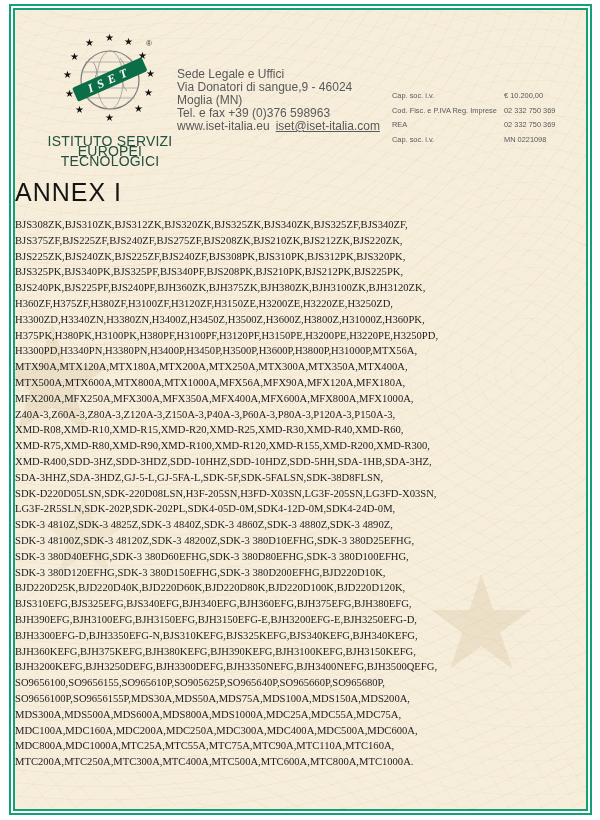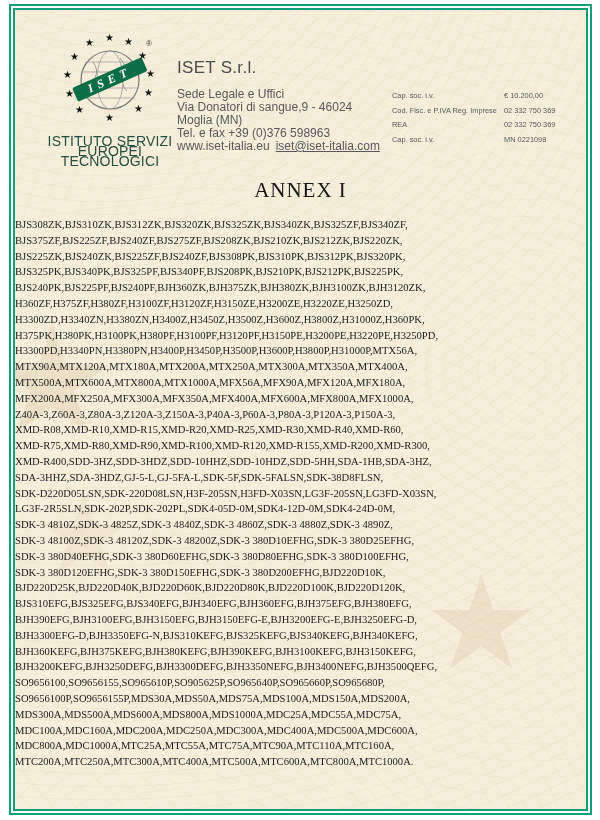--- a/index.html
+++ b/index.html
@@ -23,22 +23,22 @@
   .company-name{font-size:17px;color:#4c4c4e;letter-spacing:.3px;}
   .addr{margin-top:10px;font-size:12px;color:#59595b;line-height:13px;}
   .addr .links{white-space:nowrap;}
   .email-link{text-decoration:underline;color:#59595b;margin-left:6px;}
   .registry-block{position:absolute;left:352px;top:82px;width:218px;font-size:7.4px;color:#59595b;margin-left:25px;}
   .reg-row{display:flex;margin-bottom:7px;line-height:7.6px;}
   .reg-label{width:112px;}
   .reg-value{flex:1;}
 
   
-  .annex-title{position:absolute;left:0;right:0;top:168px;text-align:center;
-    font-family:Liberation Serif, serif;font-size:21px;color:#151515;letter-spacing:1px;}
+  .annex-title{position:absolute;left:0;right:0;top:168px;
+    font-family:Liberation Sans, sans-serif;font-size:25px;color:#151515;letter-spacing:1px;}
   .model-list{position:absolute;left:0;right:0;top:207px;
     font-family:"Liberation Serif",serif;font-size:10.6px;color:#1c1c1e;}
   .model-list div{white-space:nowrap;line-height:15.8px;}
 
   
   .logo-svg{display:block;margin:0 auto;}
 </style>
 </head>
 <body>
 
@@ -80,21 +80,20 @@
             <text x="47" y="89">★</text>
           </g>
         </svg>
         <div class="org-name">
           <div>ISTITUTO SERVIZI</div>
           <div>EUROPEI TECNOLOGICI</div>
         </div>
       </div>
 
       <div class="company-block">
-        <div class="company-name">ISET S.r.l.</div>
         <div class="addr">
           <div>Sede Legale e Uffici</div>
           <div>Via Donatori di sangue,9 - 46024 Moglia (MN)</div>
           <div>Tel. e fax +39 (0)376 598963</div>
           <div class="links">
             <span>www.iset-italia.eu</span><a class="email-link" href="#">iset@iset-italia.com</a>
           </div>
         </div>
       </div>
 

